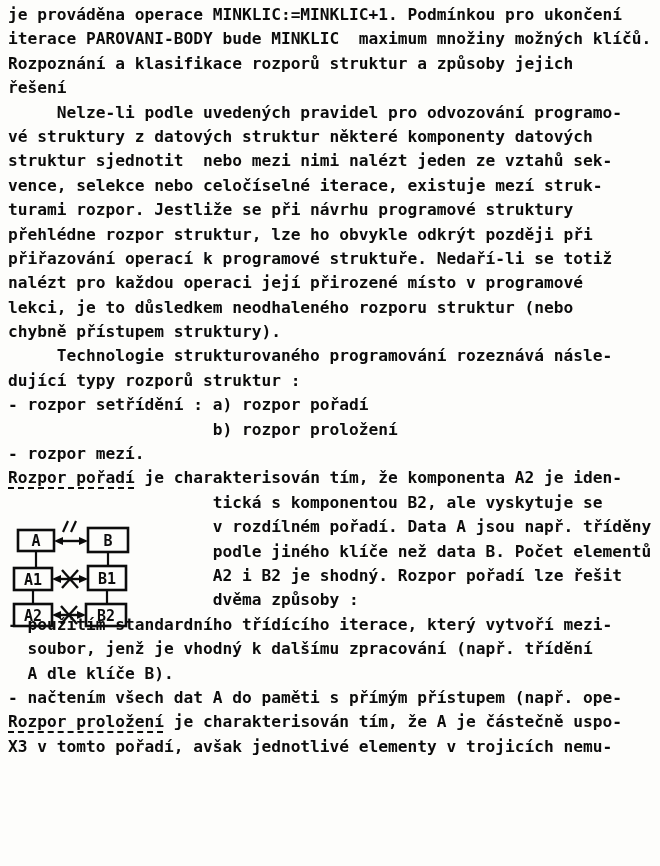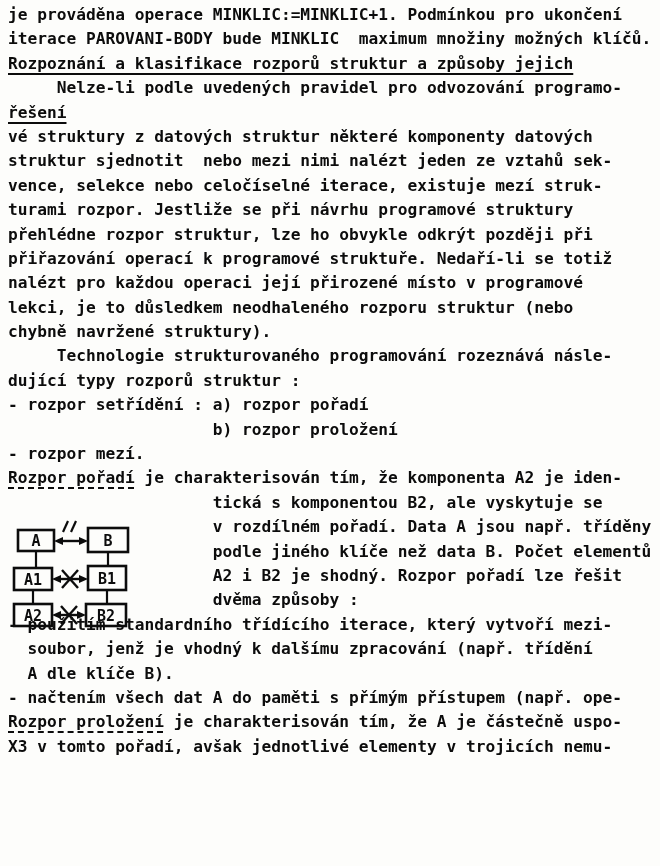--- a/index.html
+++ b/index.html
@@ -21,21 +21,20 @@
     top: 3px;
     width: 650px;
   }
   .l {
     white-space: pre;
     height: 24.4px;
     line-height: 24.4px;
     letter-spacing: 0;
   }
   .hul {
-    text-decoration: underline;
     text-decoration-thickness: 1.6px;
     text-underline-offset: 4px;
   }
   .hdash {
     text-decoration: underline dashed;
     text-decoration-thickness: 1.6px;
     text-underline-offset: 4px;
   }
   .diagram {
     position: absolute;
@@ -55,31 +54,31 @@
 </style>
 </head>
 <body>
 
 <div class="page">
 
   <div class="textcol">
     <div class="l">je prováděna operace MINKLIC:=MINKLIC+1. Podmínkou pro ukončení</div>
     <div class="l">iterace PAROVANI-BODY bude MINKLIC  maximum množiny možných klíčů.</div>
     <div class="l hul">Rozpoznání a klasifikace rozporů struktur a způsoby jejich</div>
+    <div class="l hul">řešení</div>
     <div class="l">     Nelze-li podle uvedených pravidel pro odvozování programo-</div>
-    <div class="l hul">řešení</div>
     <div class="l">vé struktury z datových struktur některé komponenty datových</div>
     <div class="l">struktur sjednotit  nebo mezi nimi nalézt jeden ze vztahů sek-</div>
     <div class="l">vence, selekce nebo celočíselné iterace, existuje mezí struk-</div>
     <div class="l">turami rozpor. Jestliže se při návrhu programové struktury</div>
     <div class="l">přehlédne rozpor struktur, lze ho obvykle odkrýt později při</div>
     <div class="l">přiřazování operací k programové struktuře. Nedaří-li se totiž</div>
     <div class="l">nalézt pro každou operaci její přirozené místo v programové</div>
     <div class="l">lekci, je to důsledkem neodhaleného rozporu struktur (nebo</div>
-    <div class="l">chybně navržené struktury).</div>
+    <div class="l">chybně přístupem struktury).</div>
     <div class="l">     Technologie strukturovaného programování rozeznává násle-</div>
     <div class="l">dující typy rozporů struktur :</div>
     <div class="l">- rozpor setřídění : a) rozpor pořadí</div>
     <div class="l">                     b) rozpor proložení</div>
     <div class="l">- rozpor mezí.</div>
     <div class="l"><span class="hdash">Rozpor pořadí</span><span> je charakterisován tím, že komponenta A2 je iden-</span></div>
     <div class="l">                     tická s komponentou B2, ale vyskytuje se</div>
     <div class="l">                     v rozdílném pořadí. Data A jsou např. tříděny</div>
     <div class="l">                     podle jiného klíče než data B. Počet elementů</div>
     <div class="l">                     A2 i B2 je shodný. Rozpor pořadí lze řešit</div>

